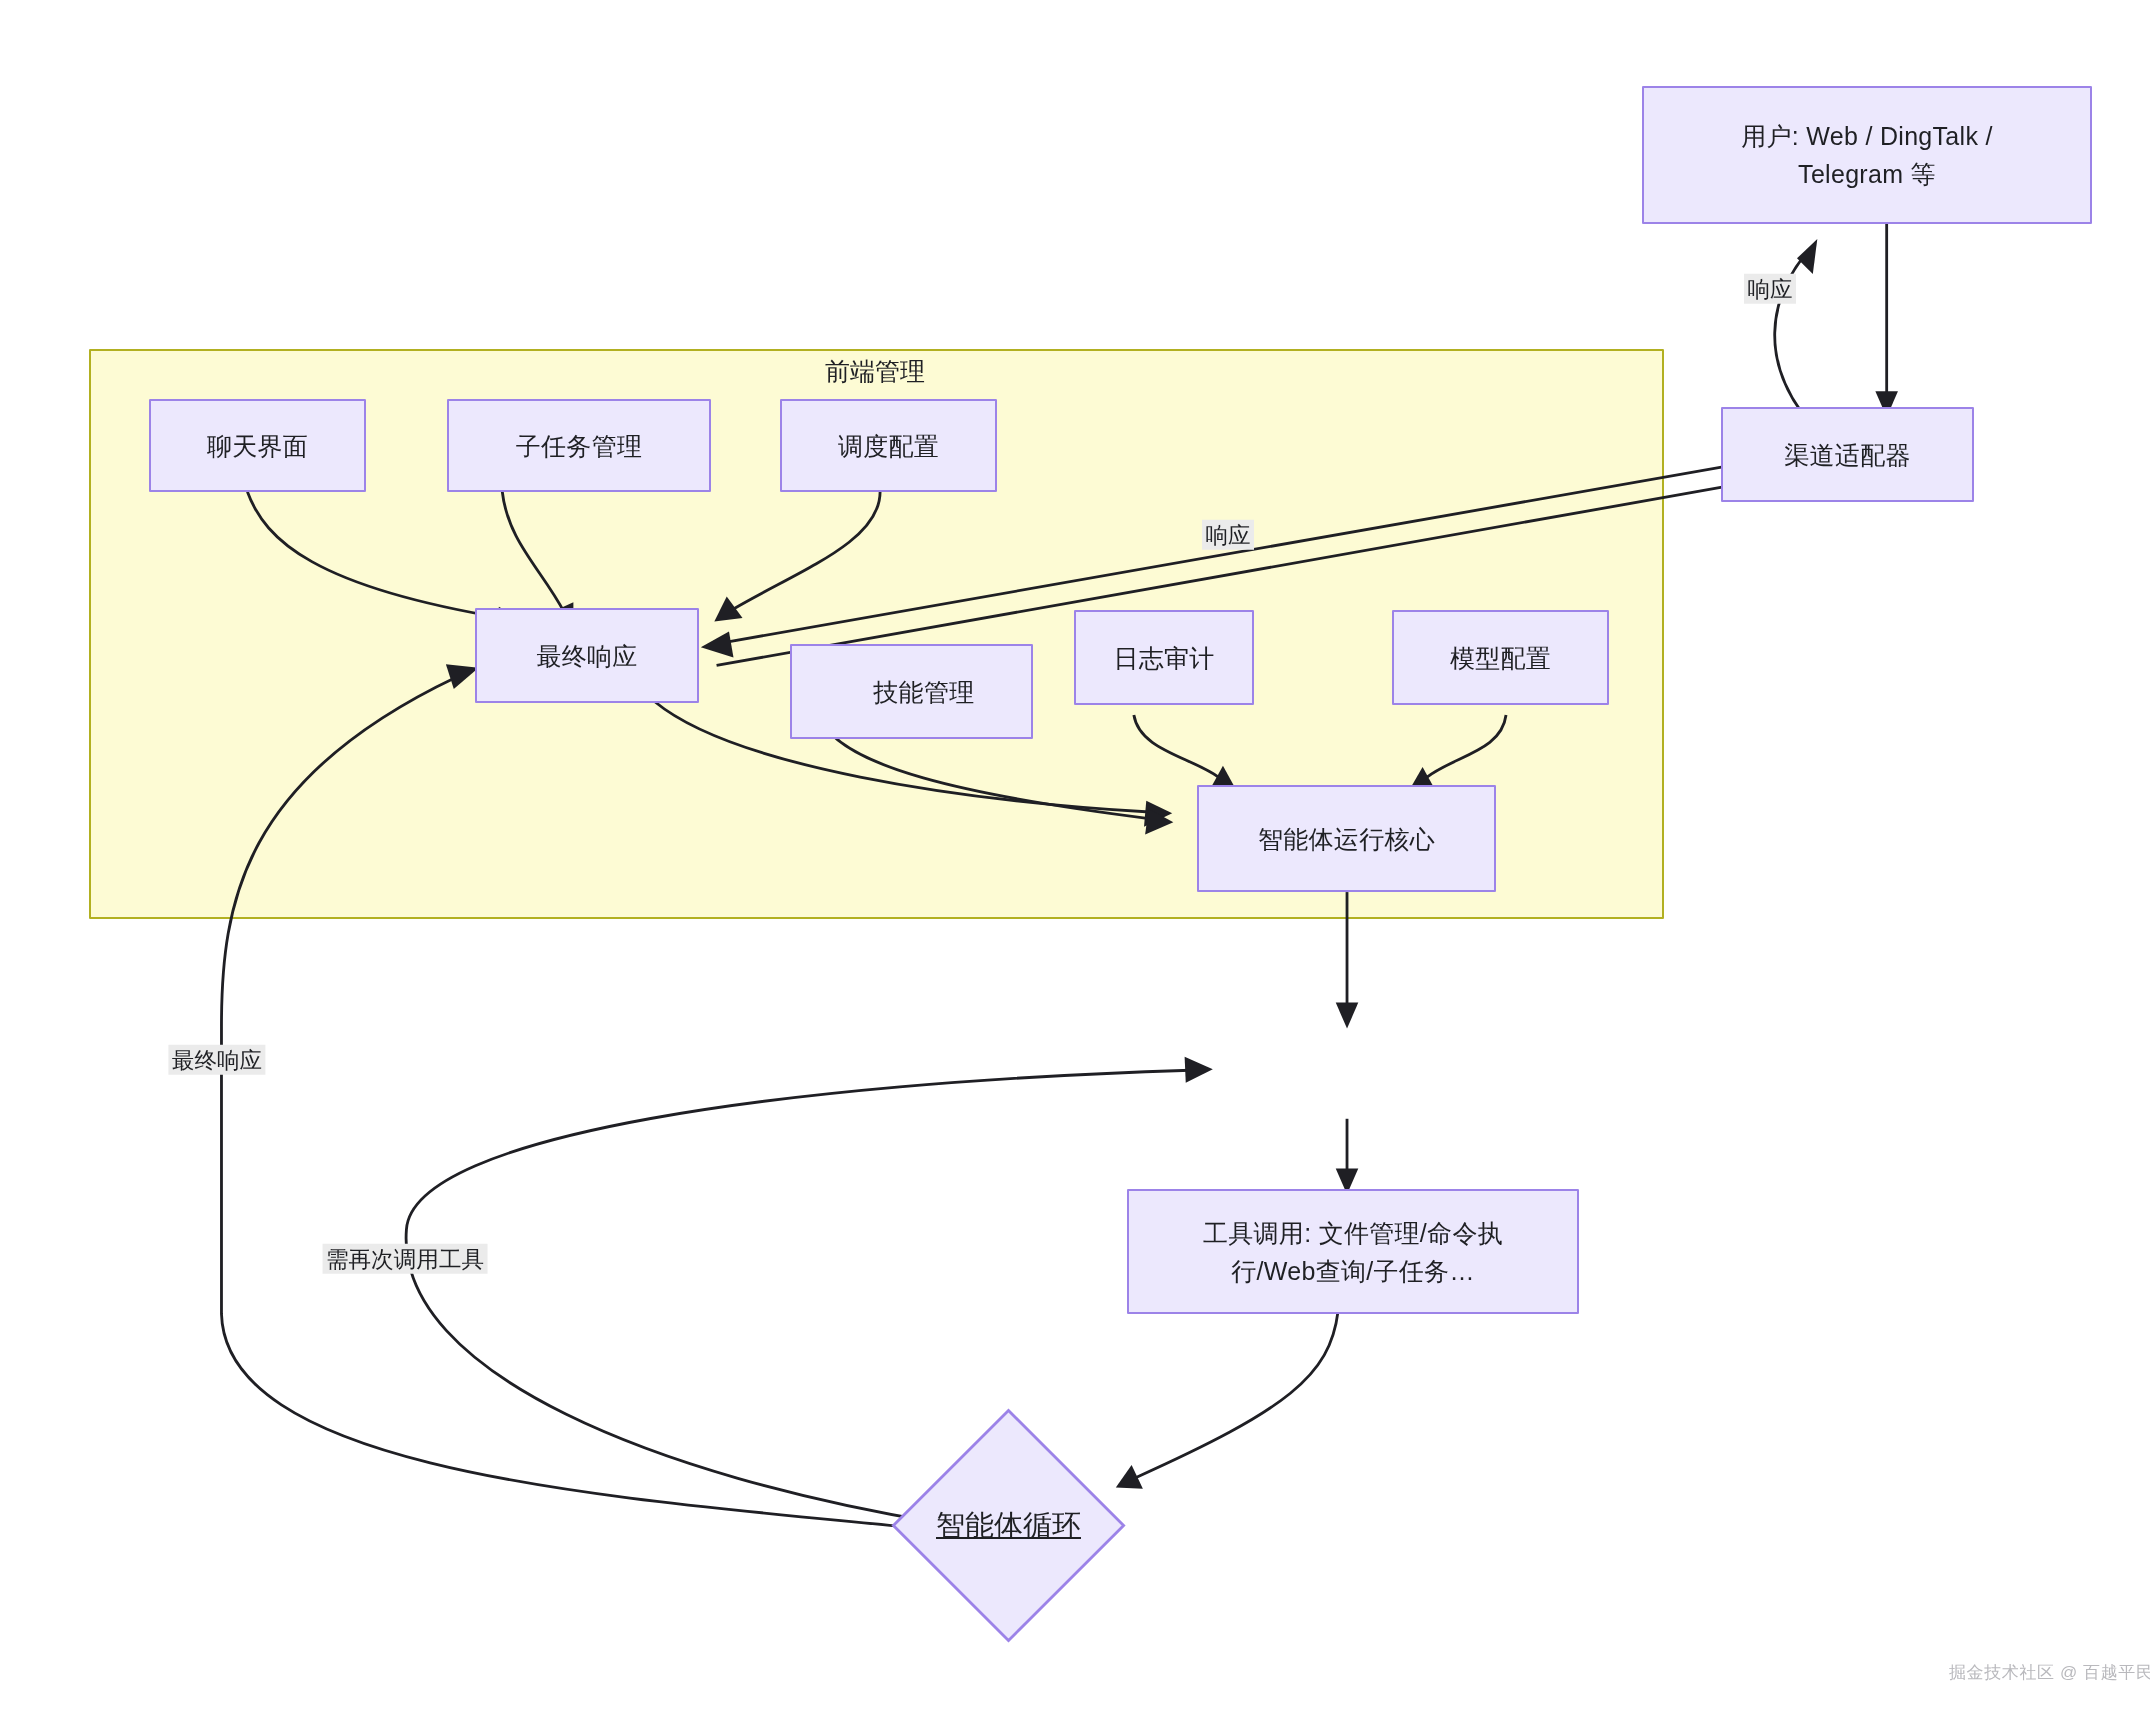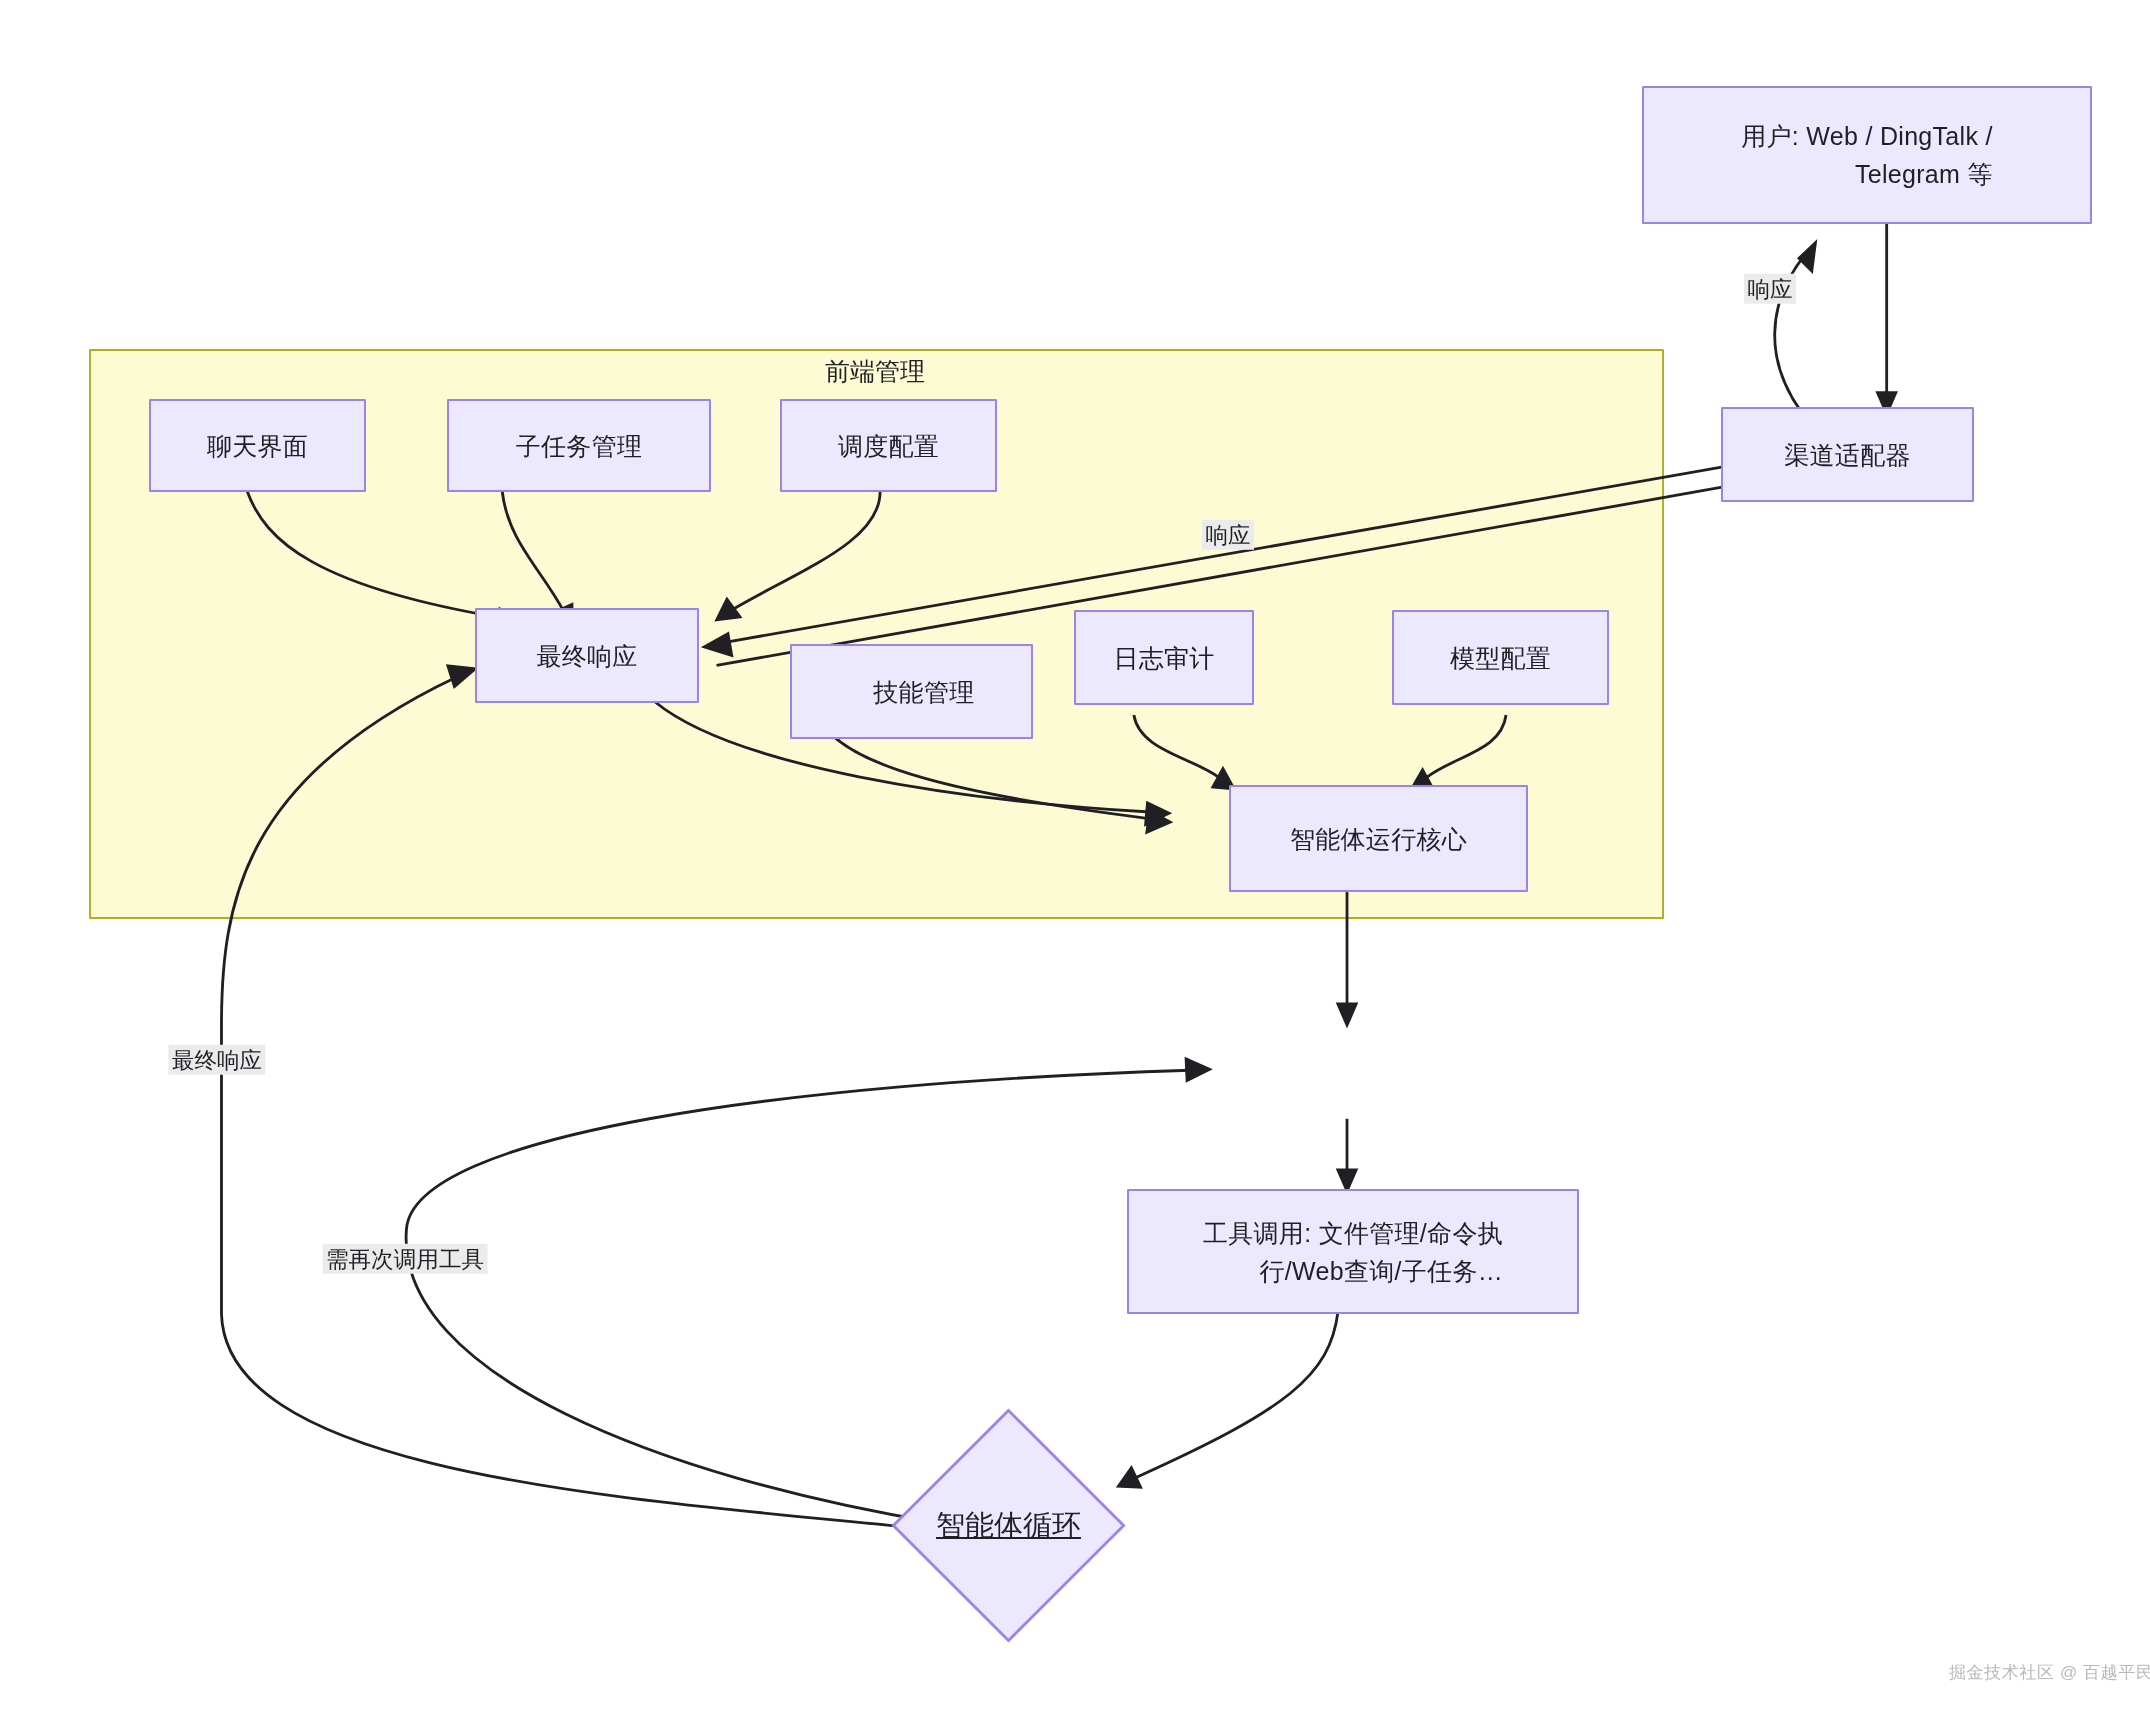--- a/index.html
+++ b/index.html
@@ -35,21 +35,21 @@
   }
   .node {
     position: absolute;
     box-sizing: border-box;
     background: #ece8fd;
     border: 2.8px solid #9c83e8;
     border-radius: 1.1px;
     display: flex;
     align-items: center;
     justify-content: center;
-    text-align: right;
+    text-align: center;
     color: #1f2024;
     font-size: 25px;
     line-height: 1.52;
     letter-spacing: 0.3px;
     padding: 2.3px 10.2px;
   }
   .subgraph {
     position: absolute;
     box-sizing: border-box;
     background: #fdfbd4;
@@ -194,21 +194,21 @@
     </div>
 
   <div class="node" style="left:1074px; top:610px; width:180px; height:95px;">
       <span>日志审计</span>
     </div>
 
   <div class="node" style="left:1392px; top:610px; width:217px; height:95px;">
       <span>模型配置</span>
     </div>
 
-  <div class="node" style="left:1229px; top:785px; width:299px; height:107px;">
+  <div class="node" style="left:1197px; top:785px; width:299px; height:107px;">
       <span>智能体运行核心</span>
     </div>
 
 
   <div class="node" style="left:1127px; top:1189px; width:452px; height:125px;">
     <span>
       <span>工具调用: 文件管理/命令执</span><br>
       <span>行/Web查询/子任务…</span>
     </span>
   </div>

